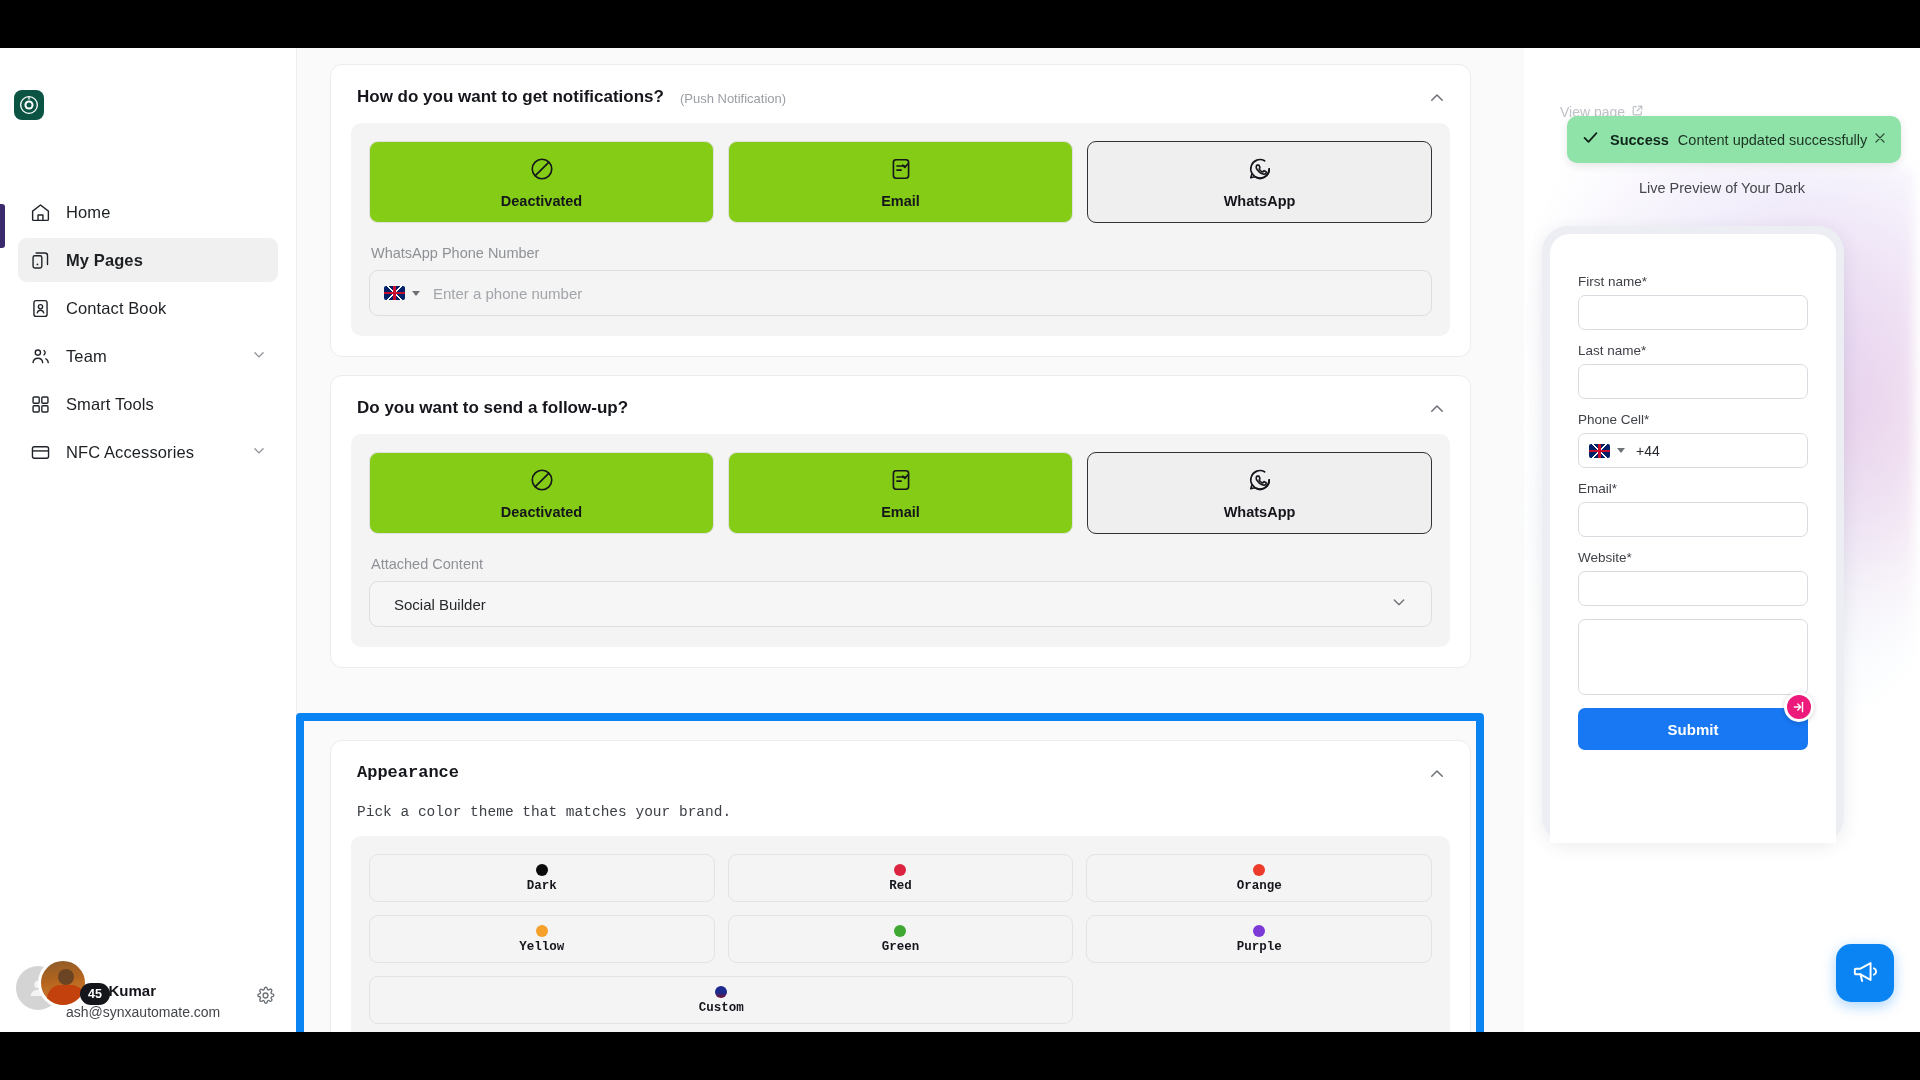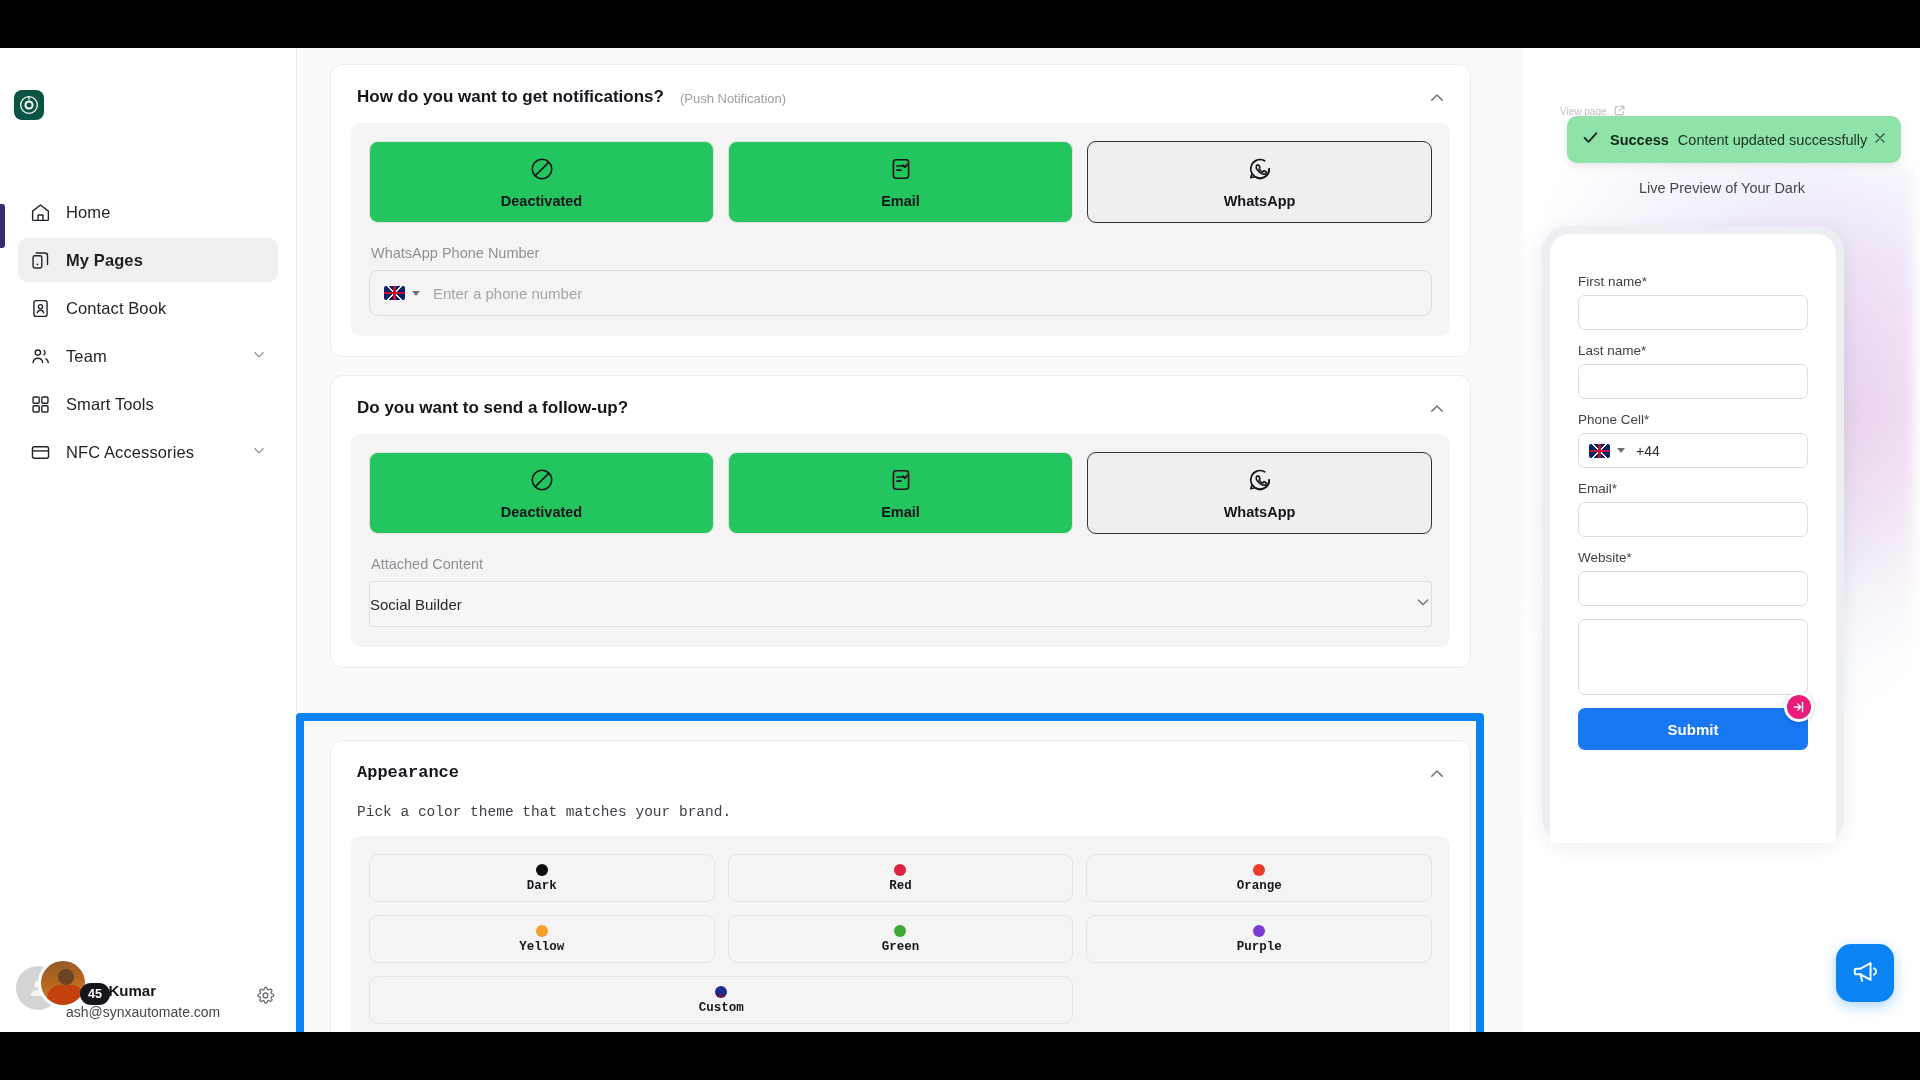--- a/index.html
+++ b/index.html
@@ -117,21 +117,21 @@
     position: absolute; right: 24px; top: 24px; cursor: pointer;
   }
   .inner-panel {
     margin: 16px 20px 20px 20px;
     background: #f4f4f4; border-radius: 10px;
     padding: 18px 18px 20px 18px;
   }
   .choice-row { display: flex; gap: 14px; }
   .choice {
     flex: 1; height: 82px;
-    background: #22c55e;
+    background: #84cc16;
     border: 1px solid #e0e0e0; border-radius: 9px;
     display: flex; flex-direction: column;
     align-items: center; justify-content: center; gap: 7px;
     cursor: pointer;
   }
   .choice.sel { border: 1.6px solid #2f3236; background: #efefef; }
   .choice .c-lbl { font-size: 14.5px; font-weight: 700; color: #15161c; }
 
   .field-lbl { font-size: 14.5px; color: #8e9196; margin: 22px 0 9px 2px; }
   .input-box {
@@ -151,23 +151,23 @@
   }
   .caret-dn {
     width: 0; height: 0; margin-left: 7px;
     border-left: 4.5px solid transparent; border-right: 4.5px solid transparent;
     border-top: 5.5px solid #6d7075;
   }
   .ph { margin-left: 13px; font-size: 15px; color: #a2a5aa; }
 
   .select-box {
     height: 46px; background: #f6f6f6;
-    border: 1px solid #dedede; border-radius: 3px;
+    border: 1px solid #dedede; border-radius: 9px;
     display: flex; align-items: center; justify-content: space-between;
-    padding: 0 0; cursor: pointer;
+    padding: 0 24px; cursor: pointer;
   }
   .select-box .sv { font-size: 15px; color: #25282c; }
 
   
   .theme-grid { display: flex; flex-wrap: wrap; gap: 13px; }
   .theme {
     height: 48px; border: 1px solid #e3e3e3; border-radius: 9px;
     background: #f4f4f4;
     display: flex; flex-direction: column;
     align-items: center; justify-content: center; gap: 3px;
@@ -198,22 +198,22 @@
     position: absolute; left: -40px; top: 120px;
     width: 430px; height: 560px;
     background:
       radial-gradient(circle at 72% 28%, rgba(176,150,230,.30) 0%, rgba(176,150,230,0) 55%),
       radial-gradient(circle at 85% 45%, rgba(246,150,190,.24) 0%, rgba(246,150,190,0) 50%),
       radial-gradient(circle at 60% 62%, rgba(150,190,240,.22) 0%, rgba(150,190,240,0) 55%);
     filter: blur(6px);
   }
   .view-page {
     position: absolute; left: 1560px; top: 56px;
-    font-size: 10px; color: #bfc3c8; z-index: 44;
-    display: flex; align-items: center; gap: 6px;
+    font-size: 14px; color: #bfc3c8; z-index: 44;
+    display: flex; align-items: flex-end; gap: 6px;
   }
   .toast {
     position: absolute; left: 1567px; top: 68px;
     width: 334px; height: 47px; border-radius: 10px;
     background: #8fe3a8;
     display: flex; align-items: center; padding: 0 14px;
     box-shadow: 0 3px 10px rgba(0,0,0,.10);
     z-index: 60;
   }
   .toast .t-title { font-size: 14.5px; font-weight: 700; color: #11261a; margin-left: 10px; }

